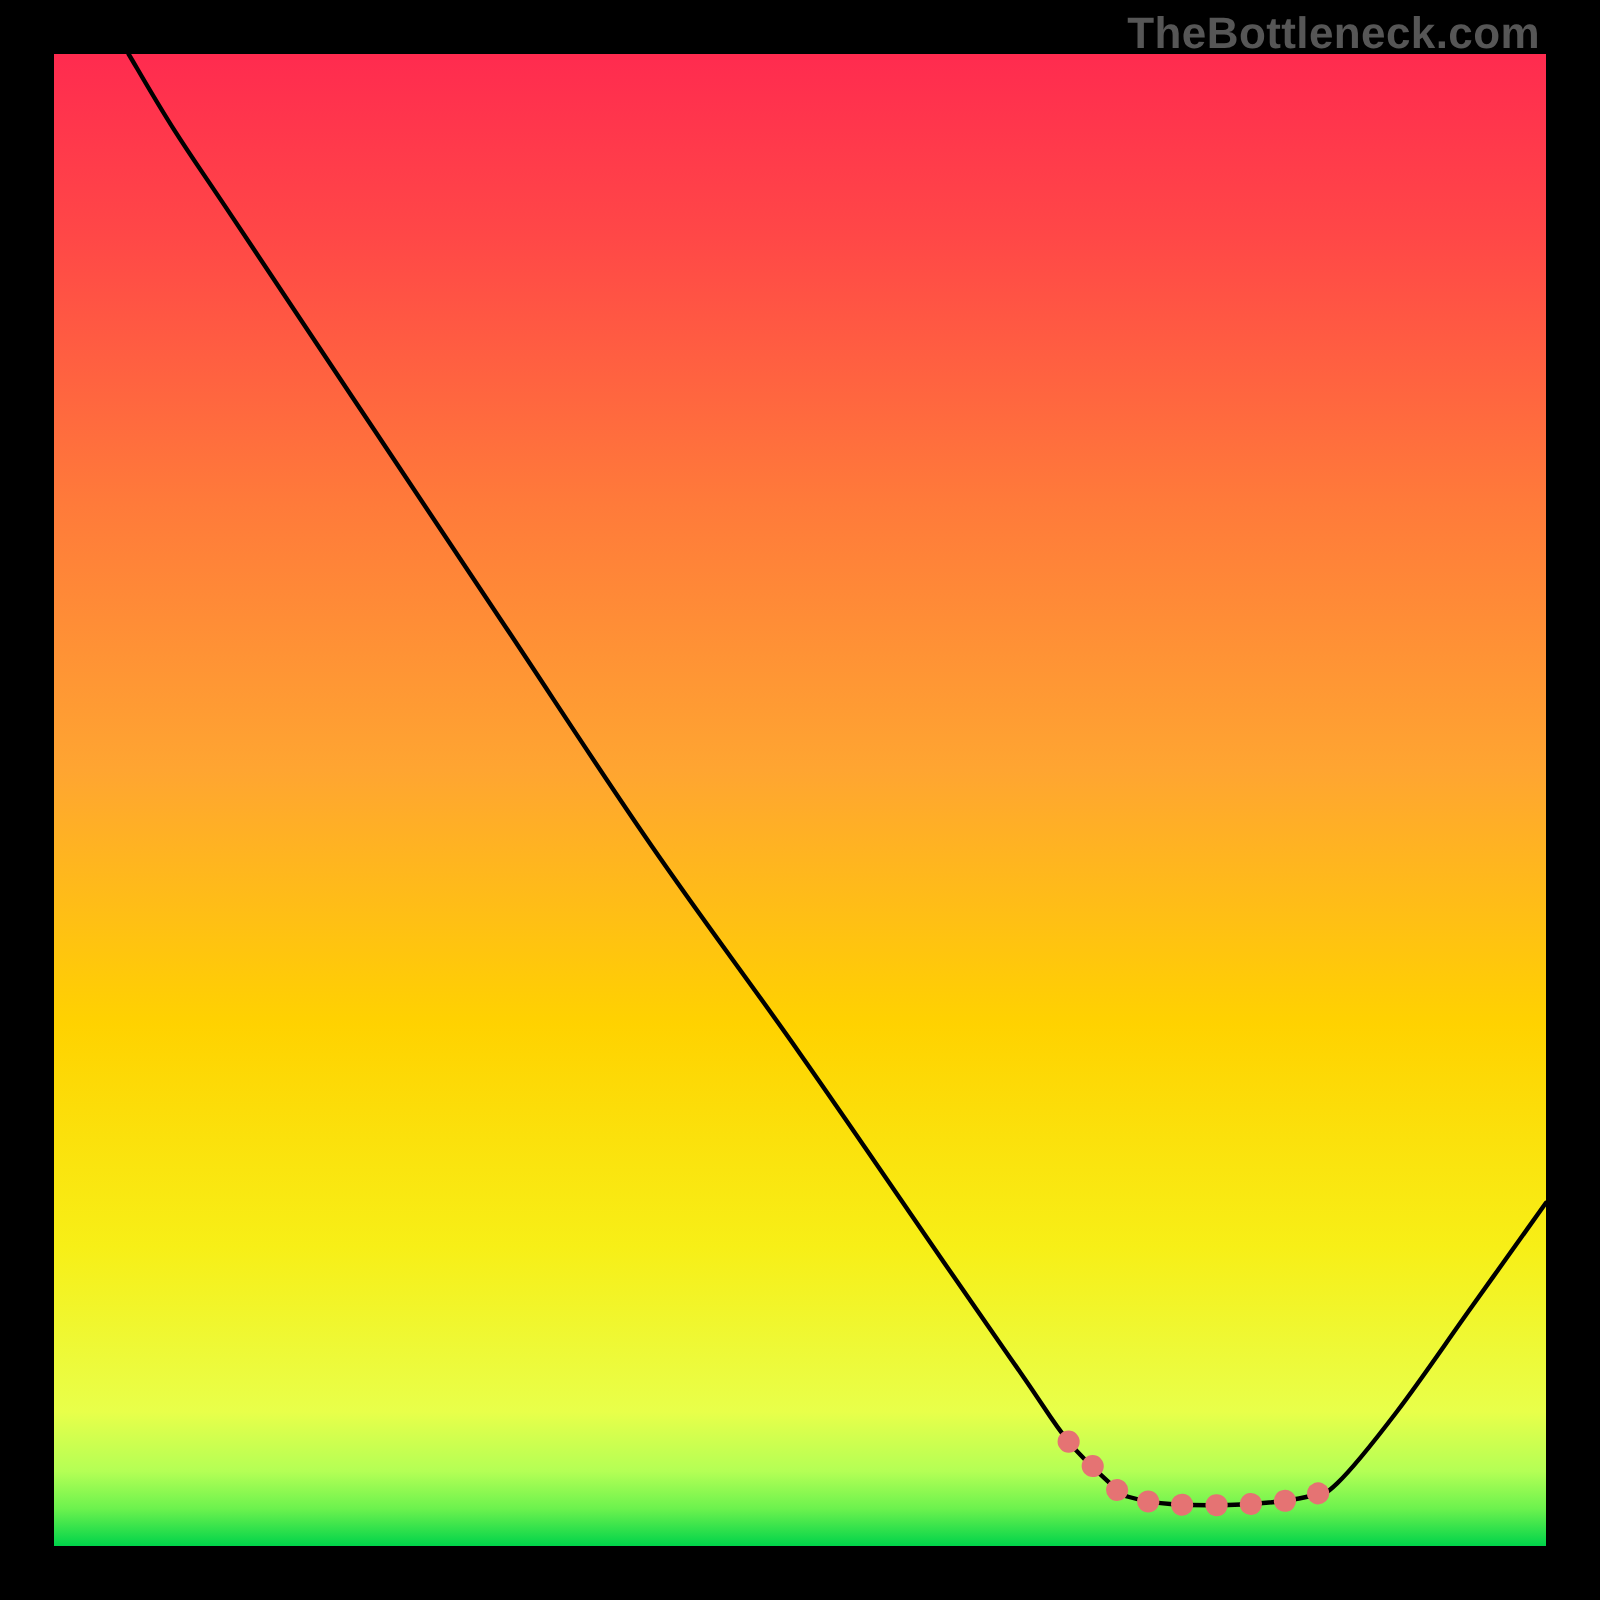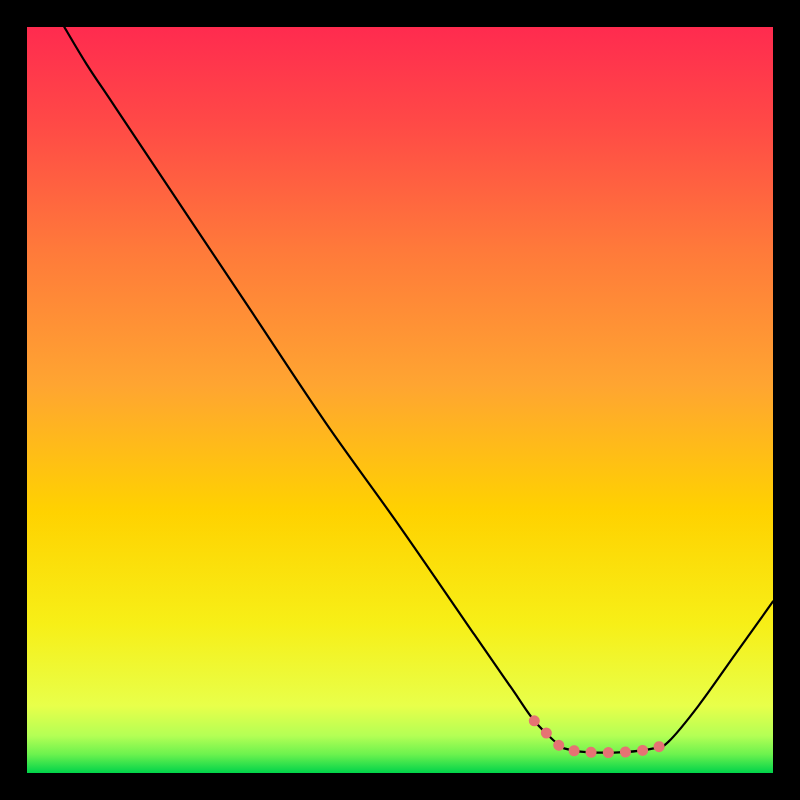--- a/index.html
+++ b/index.html
@@ -26,20 +26,21 @@
     font-size: 22px;
     font-weight: 600;
     color: #565656;
     letter-spacing: 0.2px;
   }
 </style>
 </head>
 <body>
 
 <div class="frame">
+  <div class="watermark">TheBottleneck.com</div>
   <div class="plot">
     <svg width="746" height="746" viewBox="0 0 746 746" preserveAspectRatio="none">
       <defs>
         <linearGradient id="bg" x1="0" y1="0" x2="0" y2="1">
           <stop offset="0%" stop-color="#ff2b4f"></stop>
           <stop offset="12%" stop-color="#ff4747"></stop>
           <stop offset="30%" stop-color="#ff7a3a"></stop>
           <stop offset="48%" stop-color="#ffa531"></stop>
           <stop offset="65%" stop-color="#ffd200"></stop>
           <stop offset="80%" stop-color="#f7ef17"></stop>

